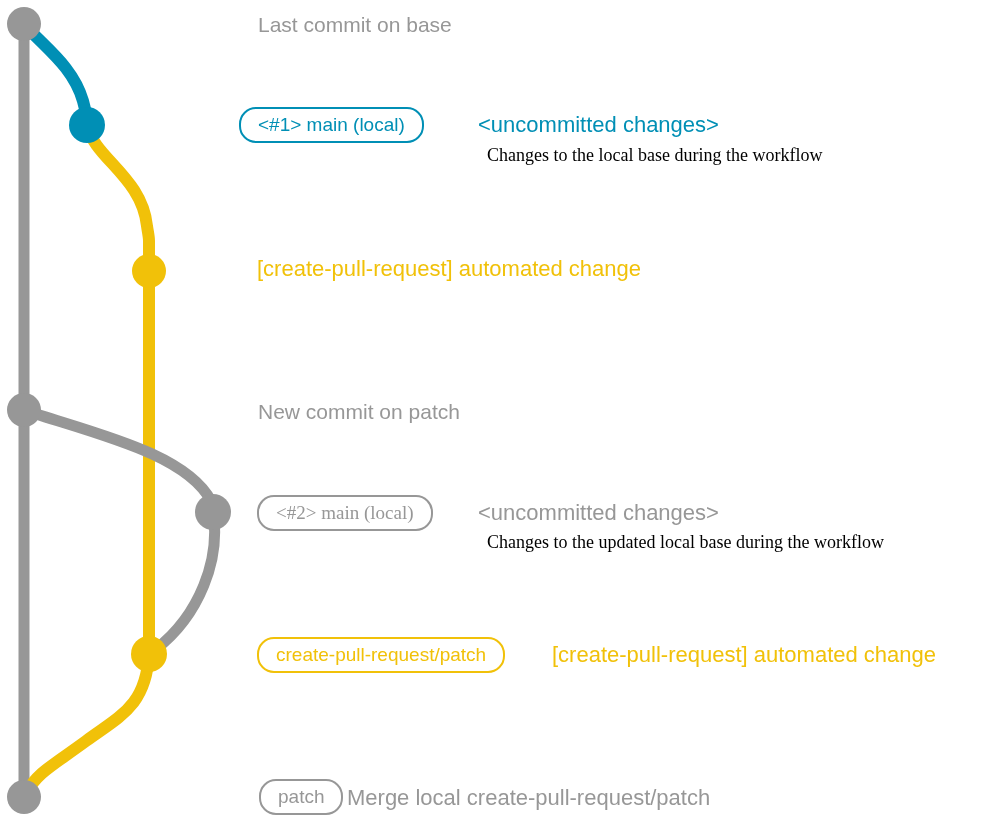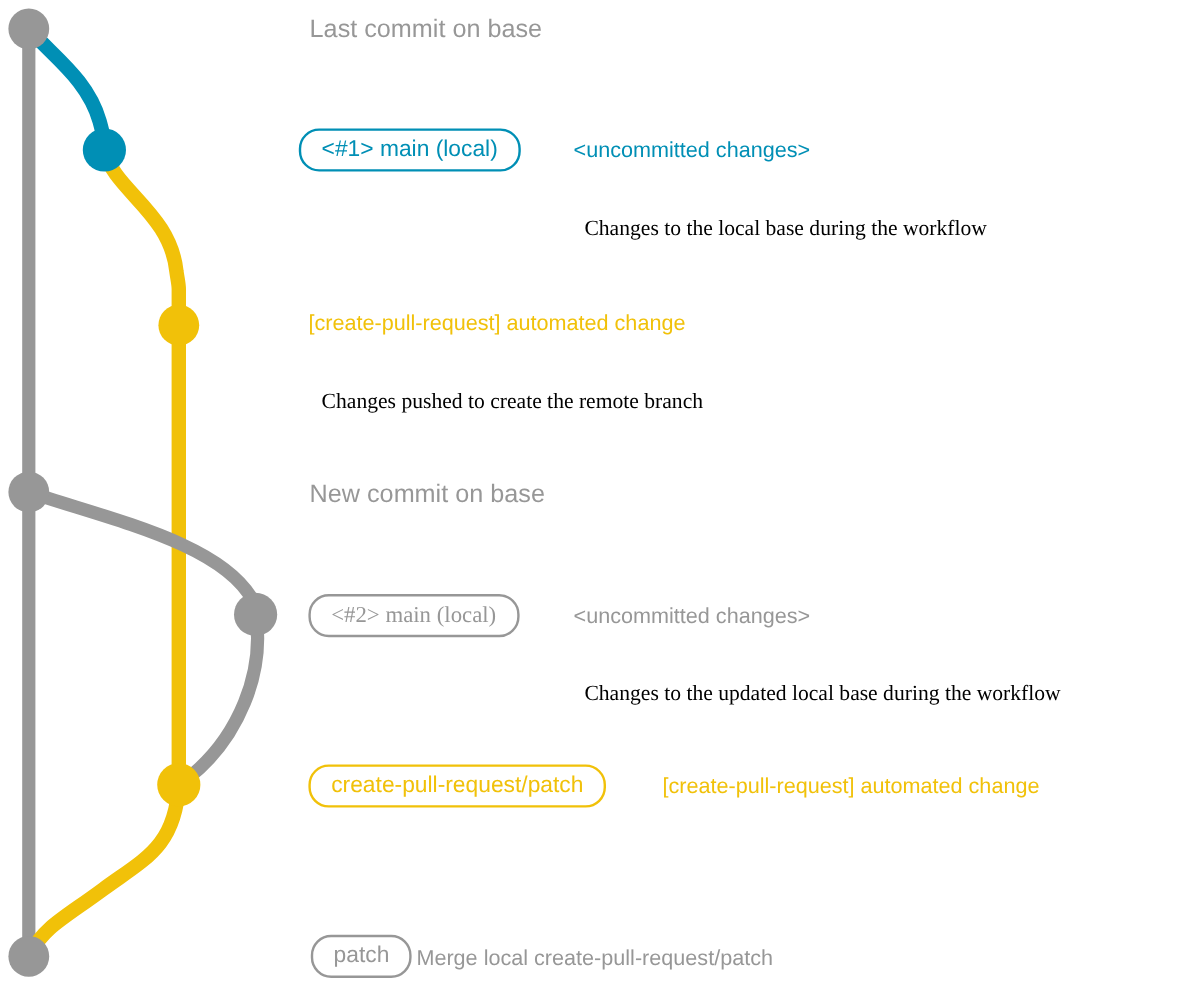--- a/index.html
+++ b/index.html
@@ -7,35 +7,34 @@
     width: 981px; height: 827px;
     background: #ffffff;
     font-family: "Liberation Sans", sans-serif;
     position: relative;
     overflow: hidden;
   }
   .stage { position: absolute; inset: 0; padding-left: 41px; }
   svg.graph { position: absolute; left: 0; top: 0; }
   .abs { position: absolute; white-space: nowrap; }
   .caption { font-size: 21px; line-height: 24px; }
-  .title   { font-size: 18px; line-height: 24px; }
+  .title   { font-size: 22px; line-height: 24px; }
   .badge {
     display: inline-block;
     border: 2px solid;
     border-radius: 17px;
     padding: 5px 17px;
     font-size: 19px;
     line-height: 22px;
     background: #ffffff;
   }
   .desc {
     font-family: "Liberation Serif", serif;
     font-size: 18px;
     line-height: 21px;
-    margin-top: 35px;
   }
 </style>
 </head>
 <body>
 
 <div class="stage">
 
   <svg class="graph" width="250" height="827" viewBox="0 0 250 827" fill="none">
 
     <path d="M24 24 L24 797" stroke-width="11" stroke-linecap="round" stroke="#979797"></path>
@@ -52,30 +51,29 @@
     <circle cx="87" cy="125" r="18" fill="#008fb5"></circle>
     <circle cx="149" cy="271" r="17" fill="#f1c109"></circle>
     <circle cx="24" cy="410" r="17" fill="#979797"></circle>
     <circle cx="213" cy="512" r="18" fill="#979797"></circle>
     <circle cx="149" cy="654" r="18" fill="#f1c109"></circle>
     <circle cx="24" cy="797" r="17" fill="#979797"></circle>
   </svg>
 
   <div class="abs caption" style="left: 258px; top: 13px; color: rgb(151, 151, 151);">Last commit on base</div>
 
-  <div class="abs" style="left:249px; top:107px;">
+  <div class="abs" style="left:239px; top:107px;">
     <span class="badge" style="color: rgb(0, 143, 181); border-color: rgb(0, 143, 181);">&lt;#1&gt; main (local)</span>
   </div>
   <div class="abs title" style="left: 478px; top: 113px; color: rgb(0, 143, 181);">&lt;uncommitted changes&gt;</div>
   <div class="abs desc" style="left: 487px; top: 145px; color: rgb(0, 0, 0);">Changes to the local base during the workflow</div>
 
   <div class="abs title" style="left: 257px; top: 257px; color: rgb(241, 193, 9);">[create-pull-request] automated change</div>
-  <div class="abs desc" style="left: 268px; top: 289px; color: rgb(0, 0, 0);">Changes pushed to create the remote branch</div>
 
-  <div class="abs caption" style="left: 258px; top: 400px; color: rgb(151, 151, 151);">New commit on base</div>
+  <div class="abs caption" style="left: 258px; top: 400px; color: rgb(151, 151, 151);">New commit on patch</div>
 
   <div class="abs" style="left:257px; top:495px;font-family:Liberation Serif, serif;">
     <span class="badge" style="color: rgb(151, 151, 151); border-color: rgb(151, 151, 151);">&lt;#2&gt; main (local)</span>
   </div>
   <div class="abs title" style="left: 478px; top: 501px; color: rgb(151, 151, 151);">&lt;uncommitted changes&gt;</div>
   <div class="abs desc" style="left: 487px; top: 532px; color: rgb(0, 0, 0);">Changes to the updated local base during the workflow</div>
 
   <div class="abs" style="left:257px; top:637px;">
     <span class="badge" style="color: rgb(241, 193, 9); border-color: rgb(241, 193, 9);">create-pull-request/patch</span>
   </div>

